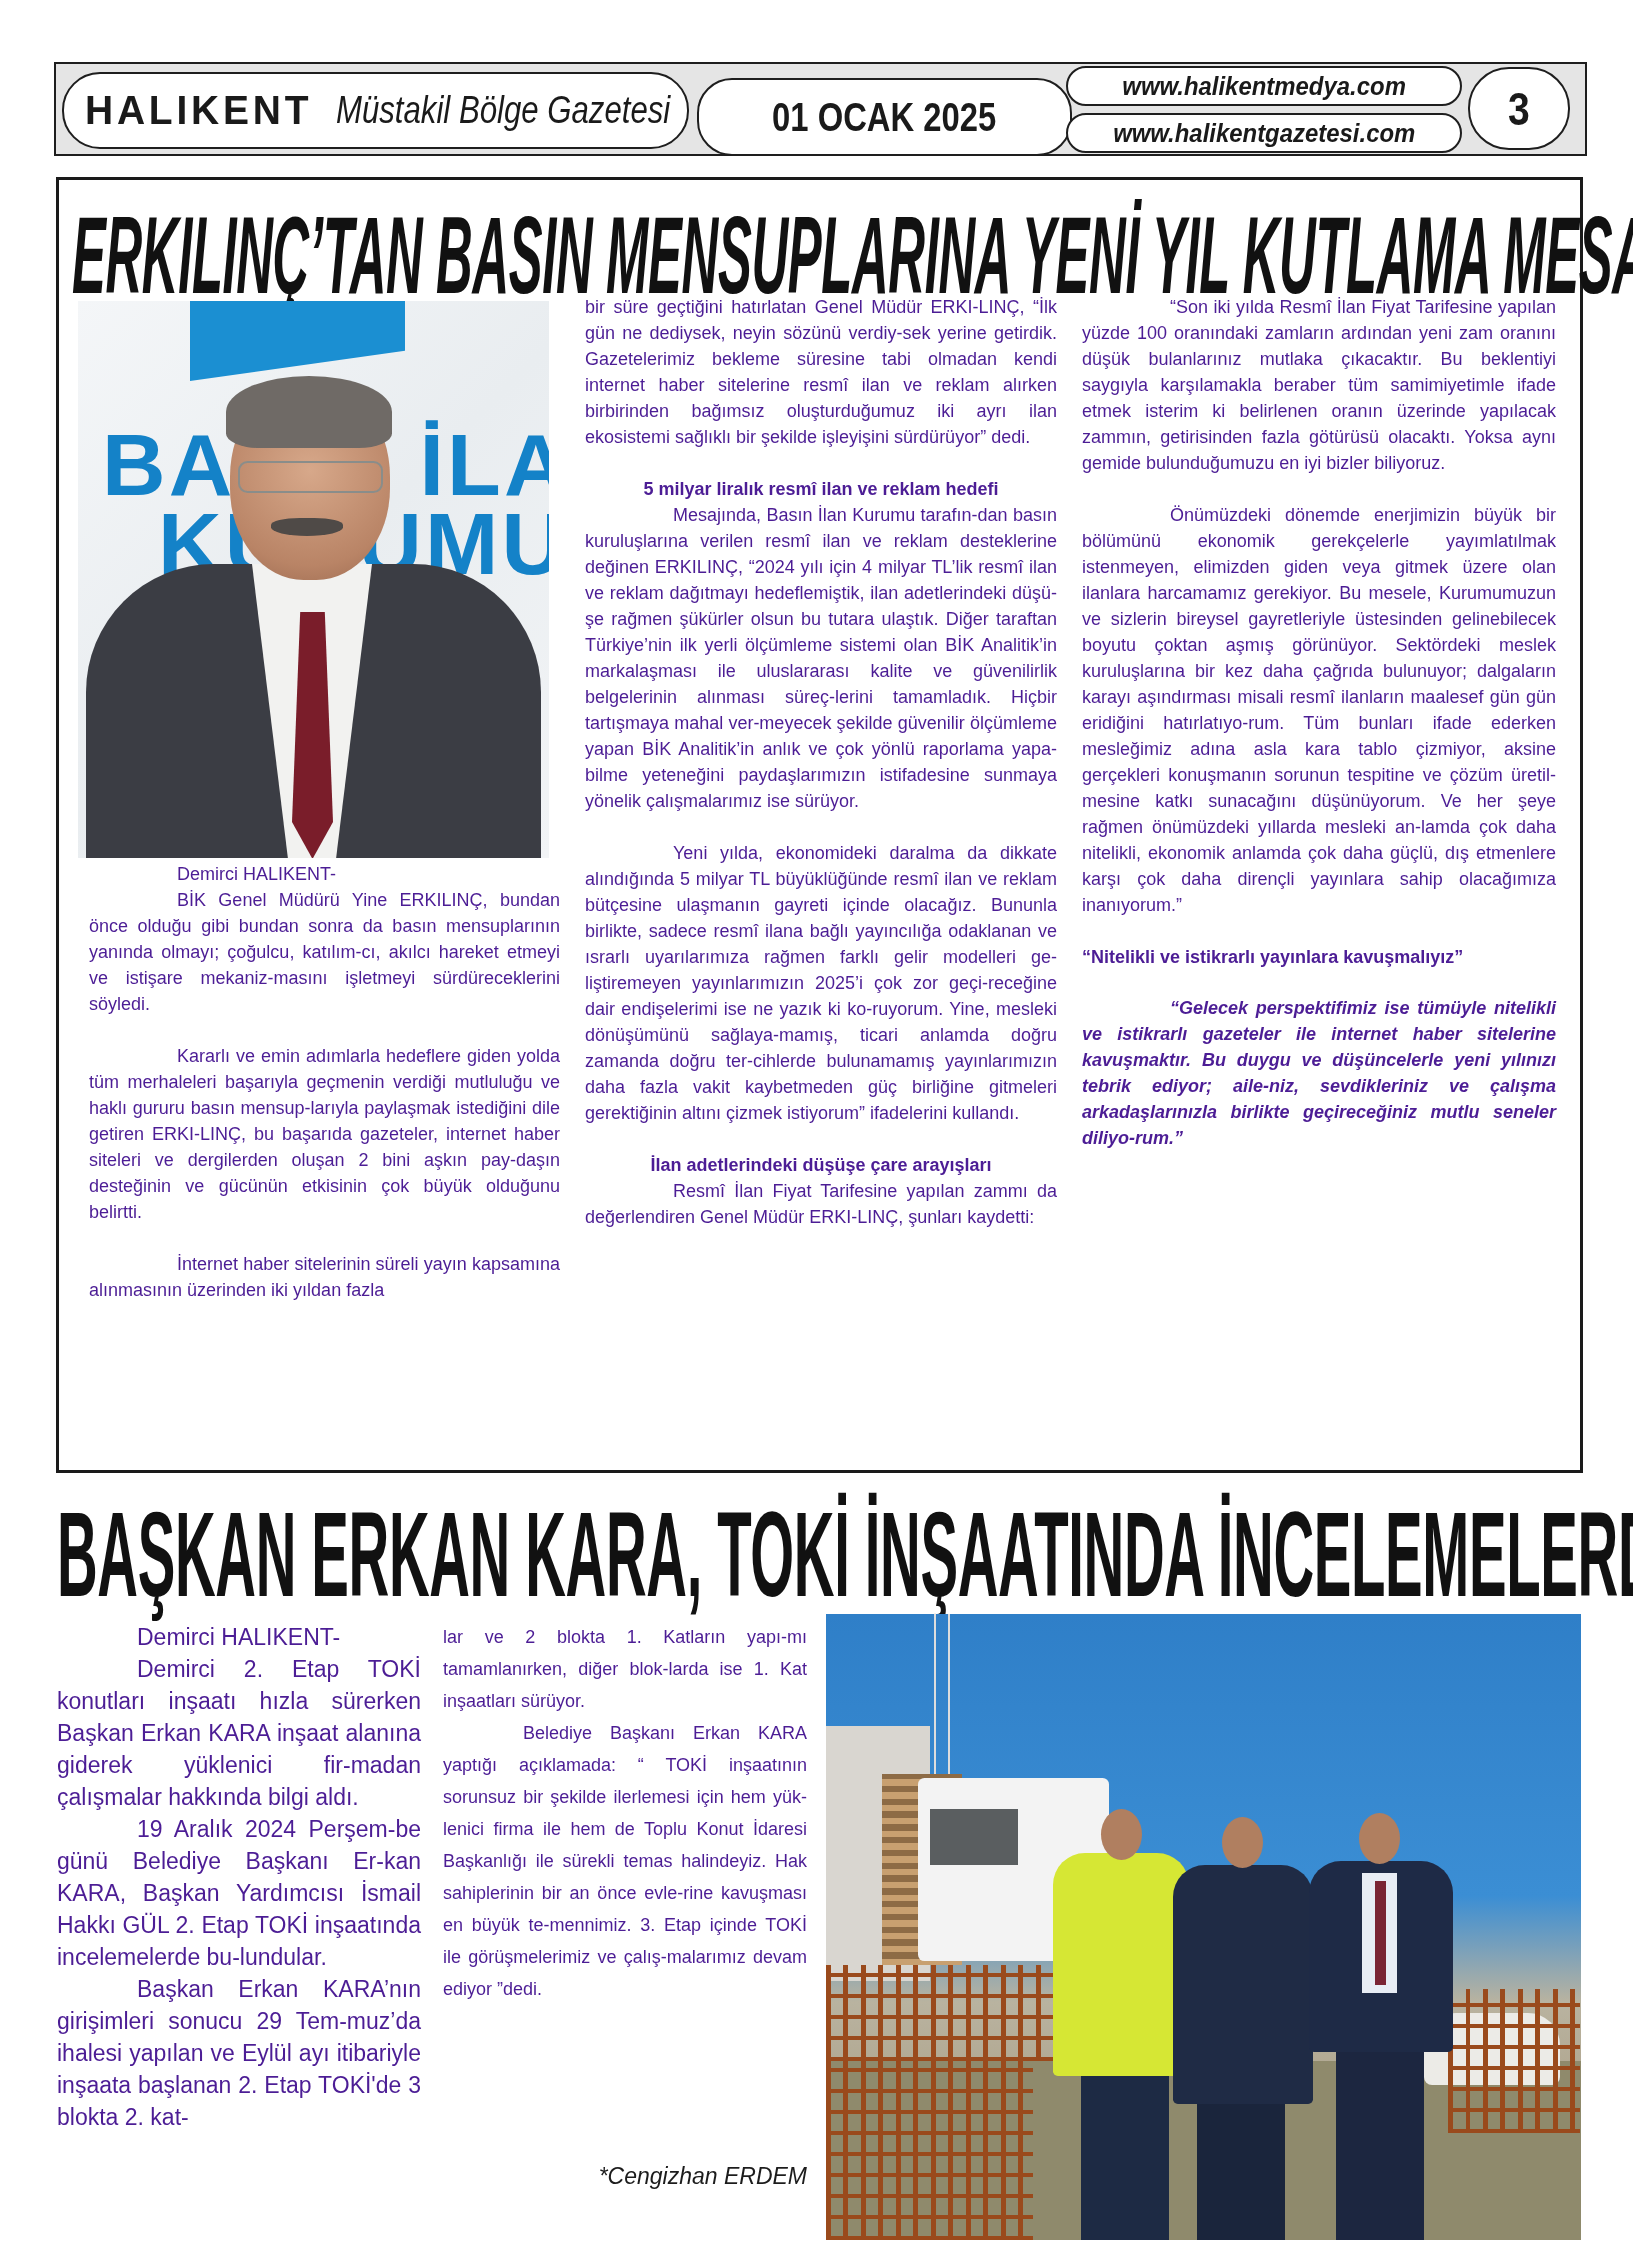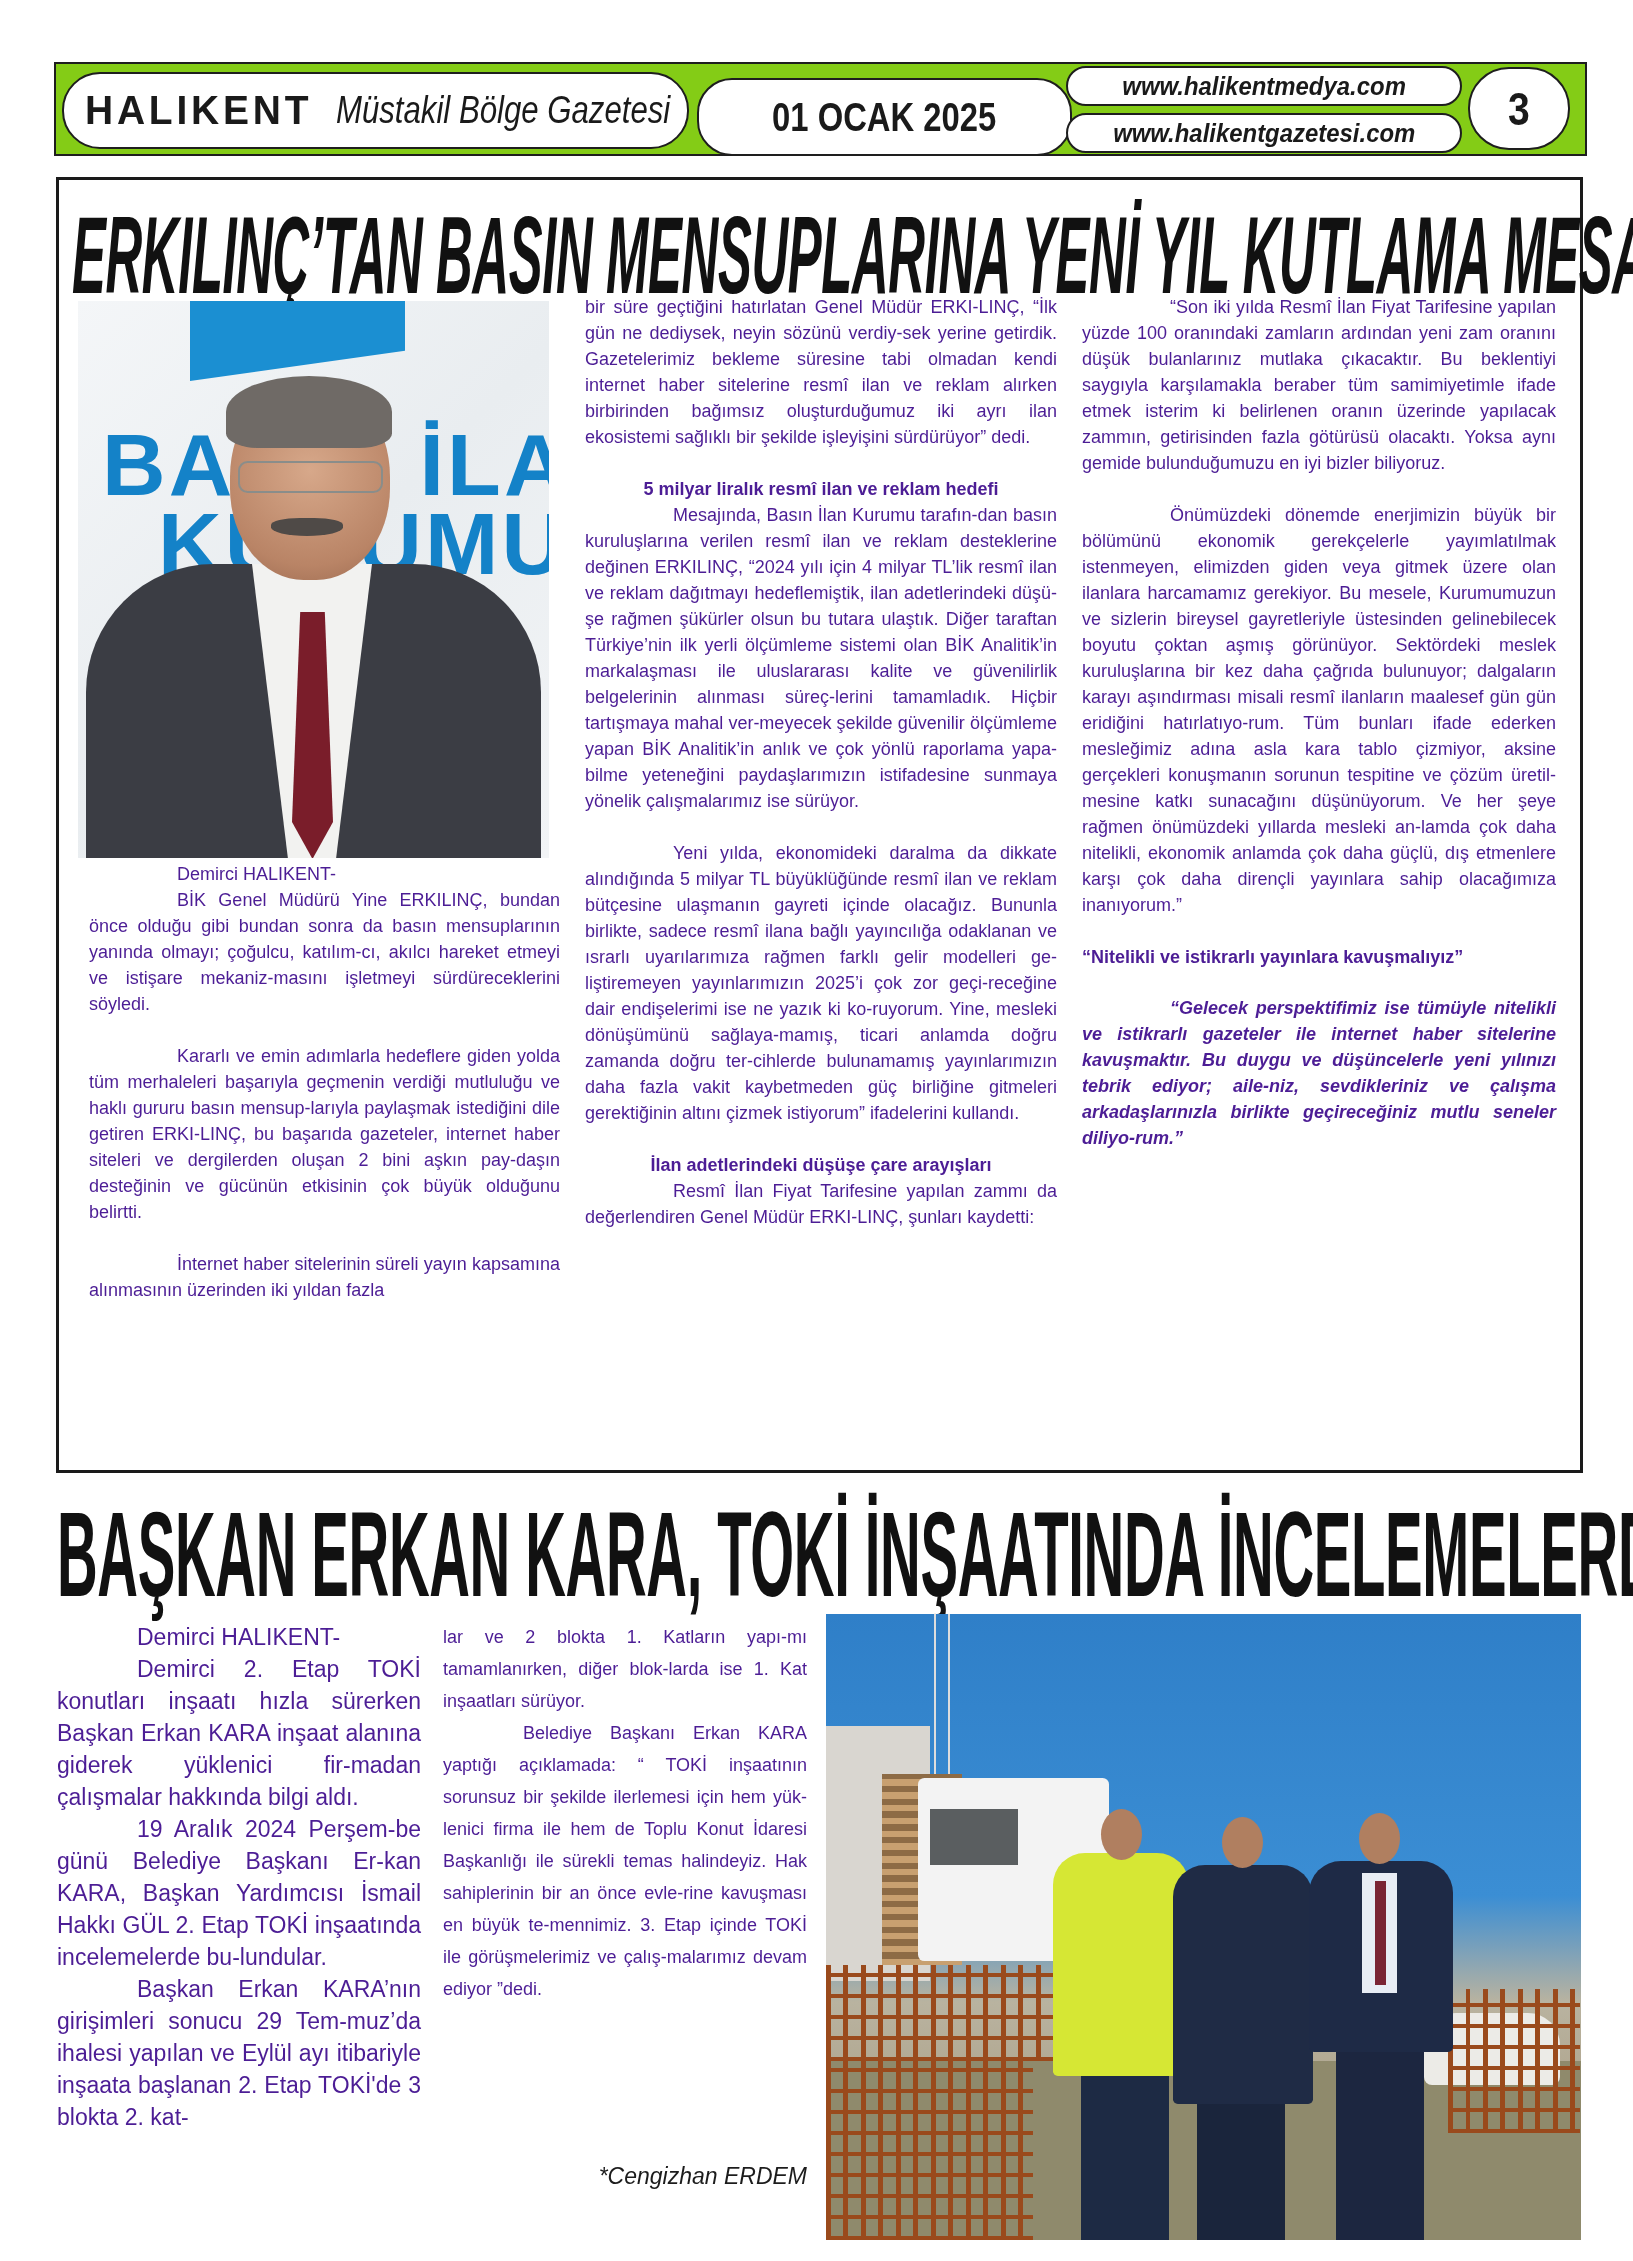--- a/index.html
+++ b/index.html
@@ -2,21 +2,21 @@
 <html style="font-size:12.8px"><head>
 <meta charset="utf-8">
 <style>
   * { box-sizing: border-box; margin: 0; padding: 0; }
   html, body { width: 1634px; height: 2261px; background: #ffffff; }
   body { position: relative; font-family: "Liberation Sans", sans-serif; color: #1c1c1c; overflow: hidden; }
 
   
   .masthead {
     position: absolute; left: 54px; top: 62px; width: 1533px; height: 94px;
-    background: #84cc16; border: 2.4px solid #1e1e1e;
+    background: #e5e5e5; border: 2.4px solid #1e1e1e;
   }
   .pill {
     position: absolute; background: #fff; border: 2.4px solid #1e1e1e;
     display: flex; align-items: center; justify-content: center;
   }
   .pill.brand { left: 6.4px; top: 8px; width: 627px; height: 77px; border-radius: 38px; justify-content: flex-start; padding-left: 21px; }
   .brand-name { font-family: "Liberation Sans", sans-serif; font-weight: 900; font-size: 41px; letter-spacing: 4px; color: #1a1a1a; transform: scaleX(0.95); transform-origin: left; }
   .brand-sub { font-family: "Liberation Sans", sans-serif; font-style: italic; font-size: 38px; color: #1a1a1a; margin-left: 11px; display: inline-block; transform: scaleX(0.82); transform-origin: left; white-space: nowrap; }
   .pill.date { left: 641px; top: 14.4px; width: 375px; height: 78px; border-radius: 35px; }
   .date-text { font-weight: 700; font-size: 41px; color: #1a1a1a; transform: scaleX(0.8); white-space: nowrap; }

